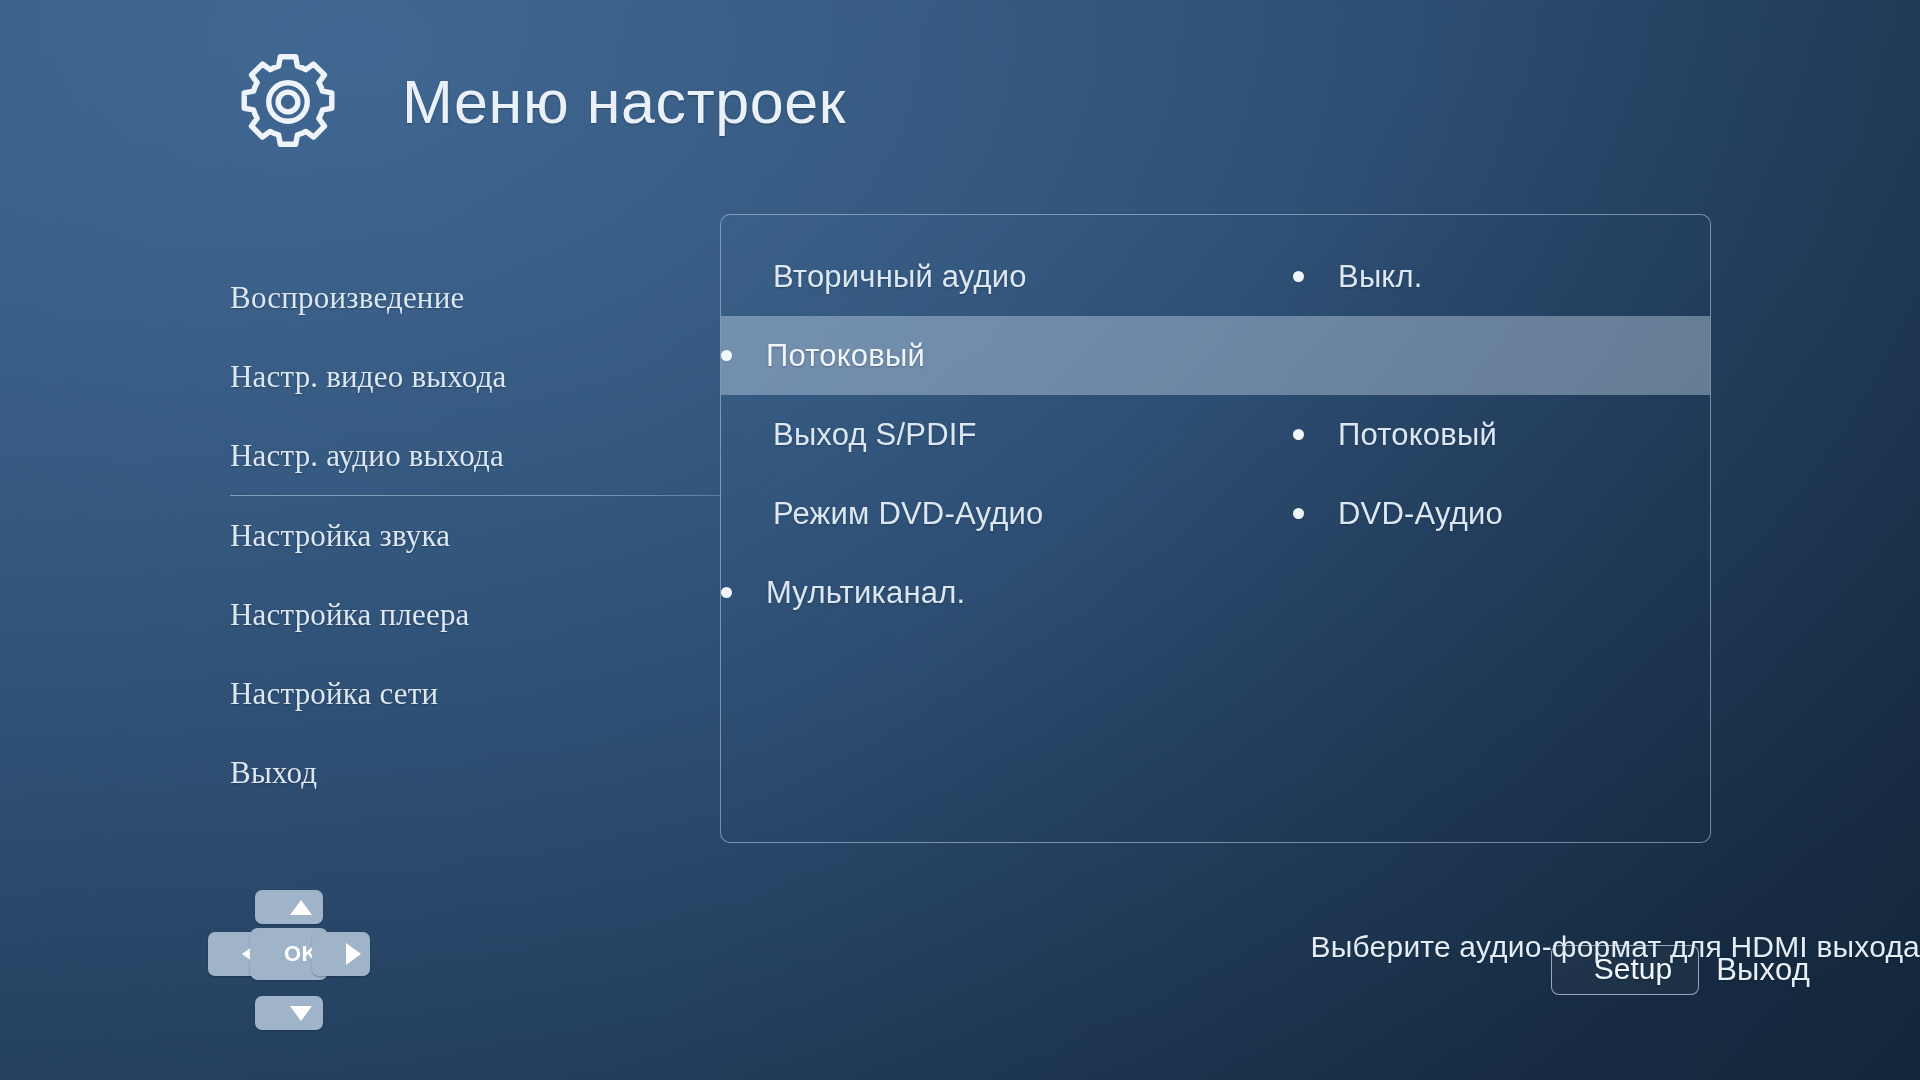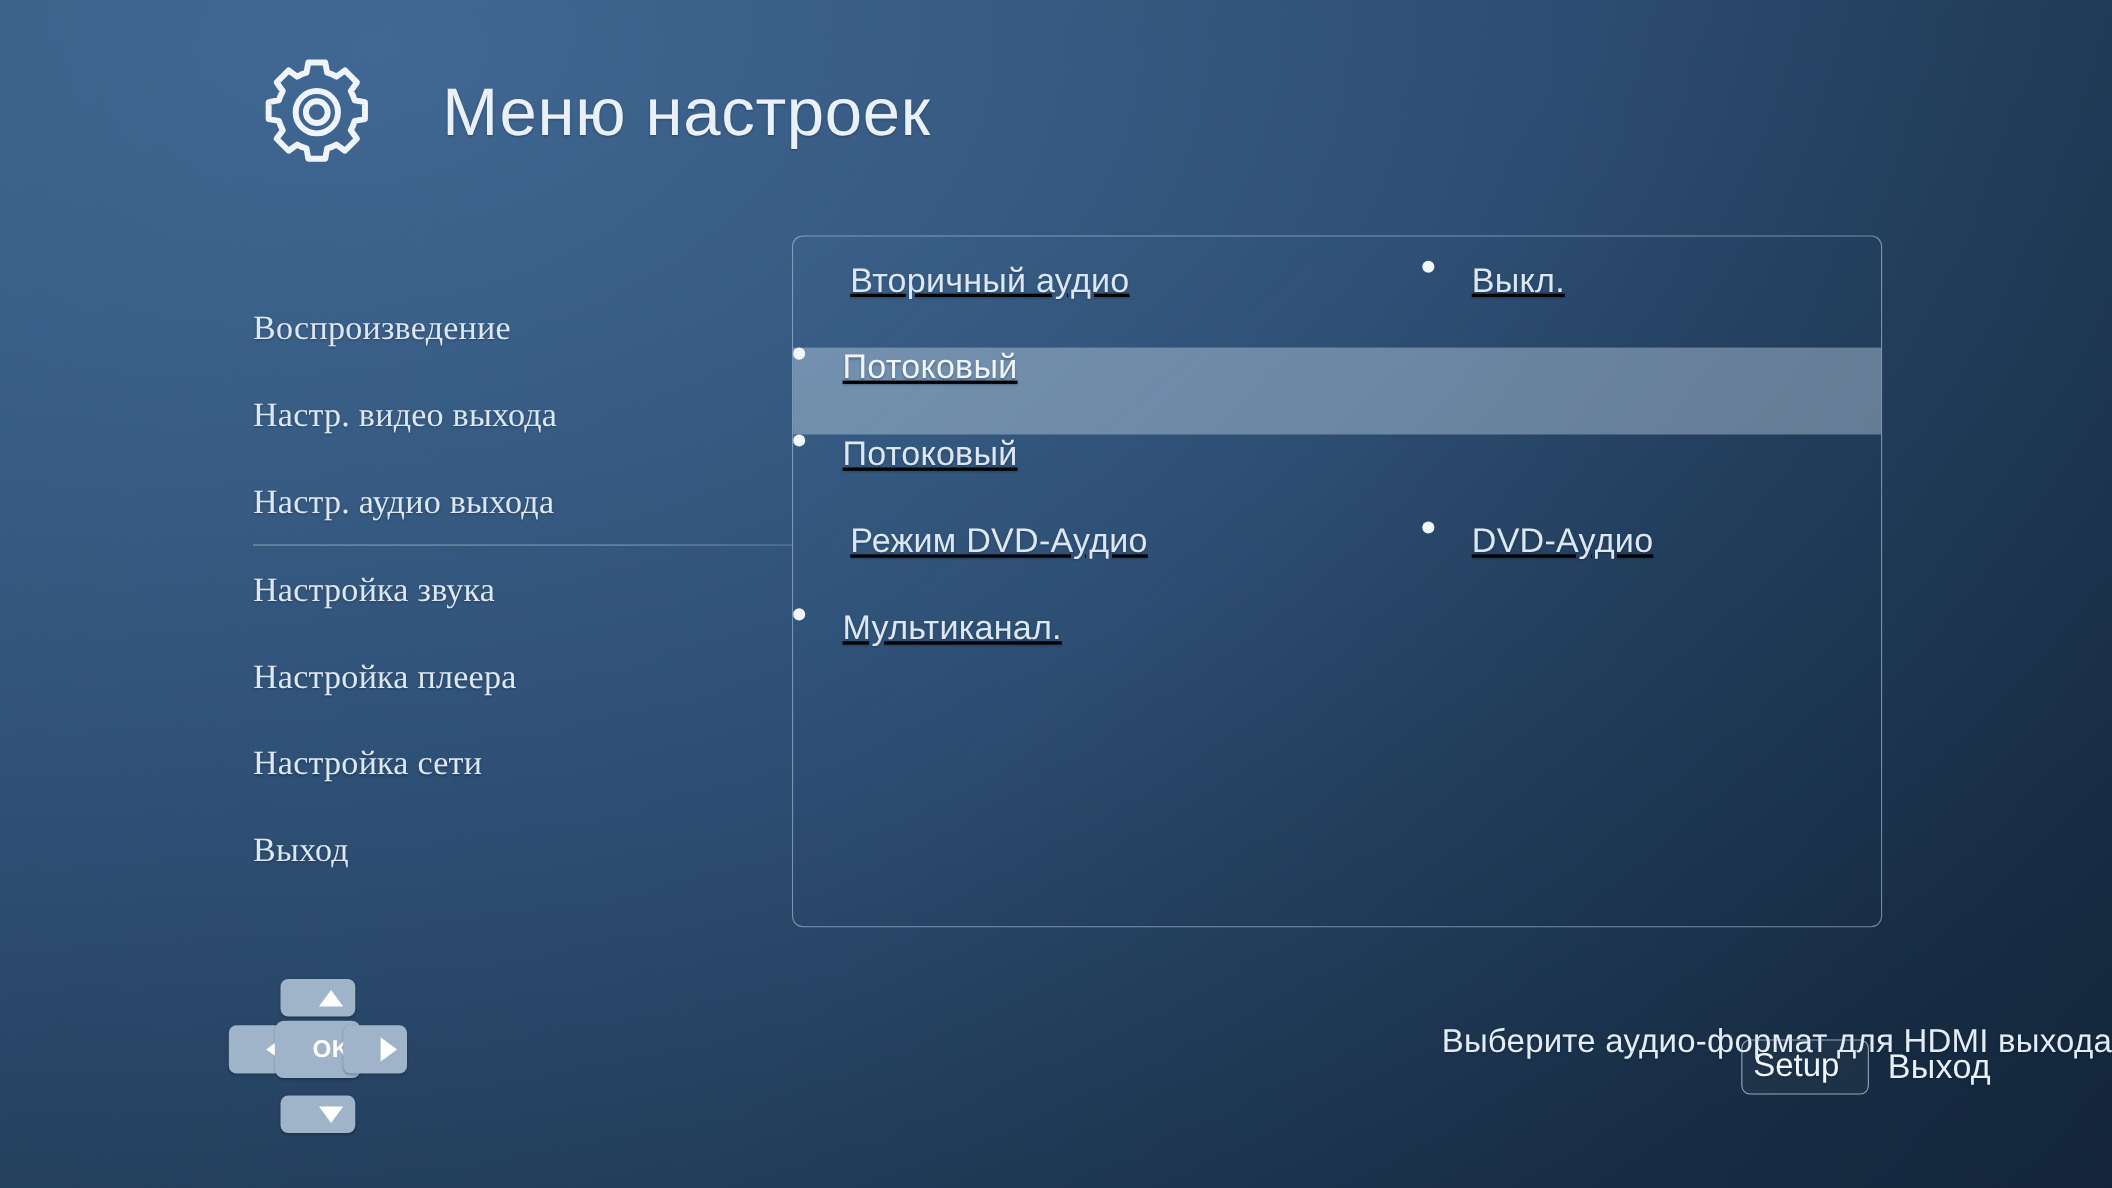--- a/index.html
+++ b/index.html
@@ -102,23 +102,22 @@
   #rows {
     position: absolute;
     left: 0;
     top: 22px;
     right: 0;
   }
   .row {
     position: relative;
     height: 79px;
     display: flex;
-    align-items: flex-start;
+    align-items: center;
     white-space: nowrap;
-    text-decoration: underline;
   }
   .row.selected {
     background: rgba(205,222,240,0.40);
   }
   .row-label {
     margin-left: 52px;
     width: 520px;
     font-size: 31px;
     color: #dce7f2;
     letter-spacing: 0.2px;
@@ -197,21 +196,21 @@
     right: 110px;
     top: 945px;
     display: flex;
     align-items: center;
     gap: 17px;
     z-index: 3;
   }
   #setup-button {
     border: 1px solid rgba(200,220,240,0.70);
     border-radius: 8px;
-    padding: 7px 26px 9px 10px;
+    padding: 7px 26px 9px 42px;
     font-size: 30px;
     color: #f2f7fc;
     background: rgba(255,255,255,0.03);
     line-height: 1.05;
     text-shadow: 0 1px 2px rgba(8,20,34,0.35);
   }
   #exit-label {
     font-size: 31px;
     color: #e9f0f8;
     letter-spacing: 0.2px;
@@ -269,20 +268,21 @@
         <span class="row-bullet"></span>
         <span class="row-value">Выкл.</span>
       </div>
 
       <div class="row selected">
         <span class="row-bullet"></span>
         <span class="row-value">Потоковый</span>
       </div>
 
       <div class="row">
+        <span class="row-label">Выход S/PDIF</span>
         <span class="row-bullet"></span>
         <span class="row-value">Потоковый</span>
       </div>
 
       <div class="row">
         <span class="row-label">Режим DVD-Аудио</span>
         <span class="row-bullet"></span>
         <span class="row-value">DVD-Аудио</span>
       </div>
 

